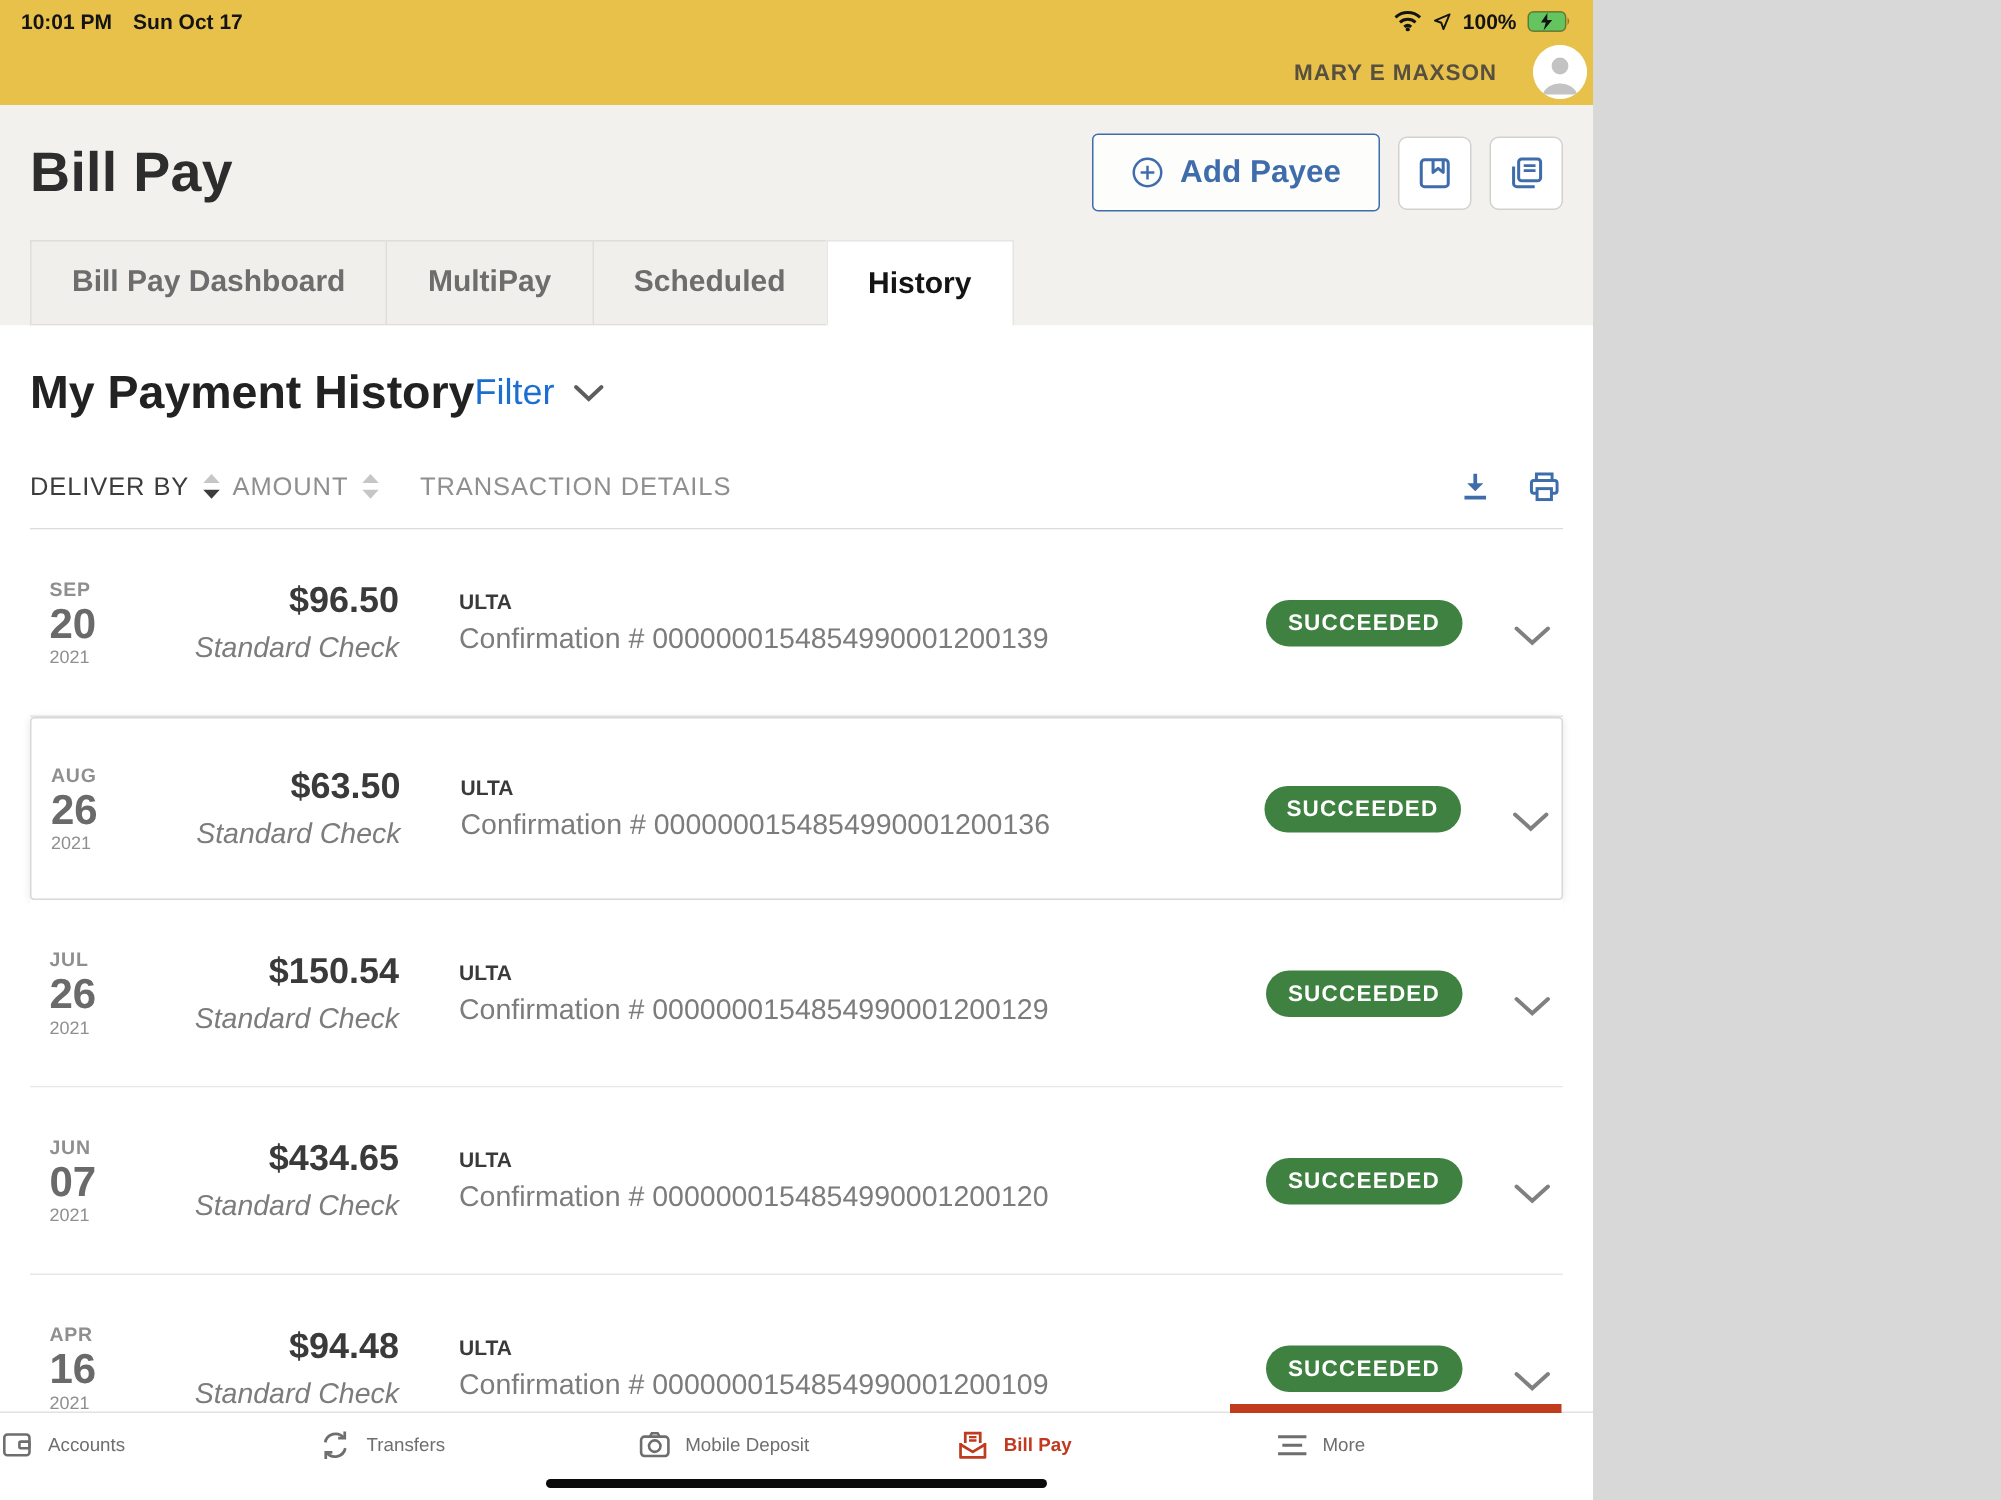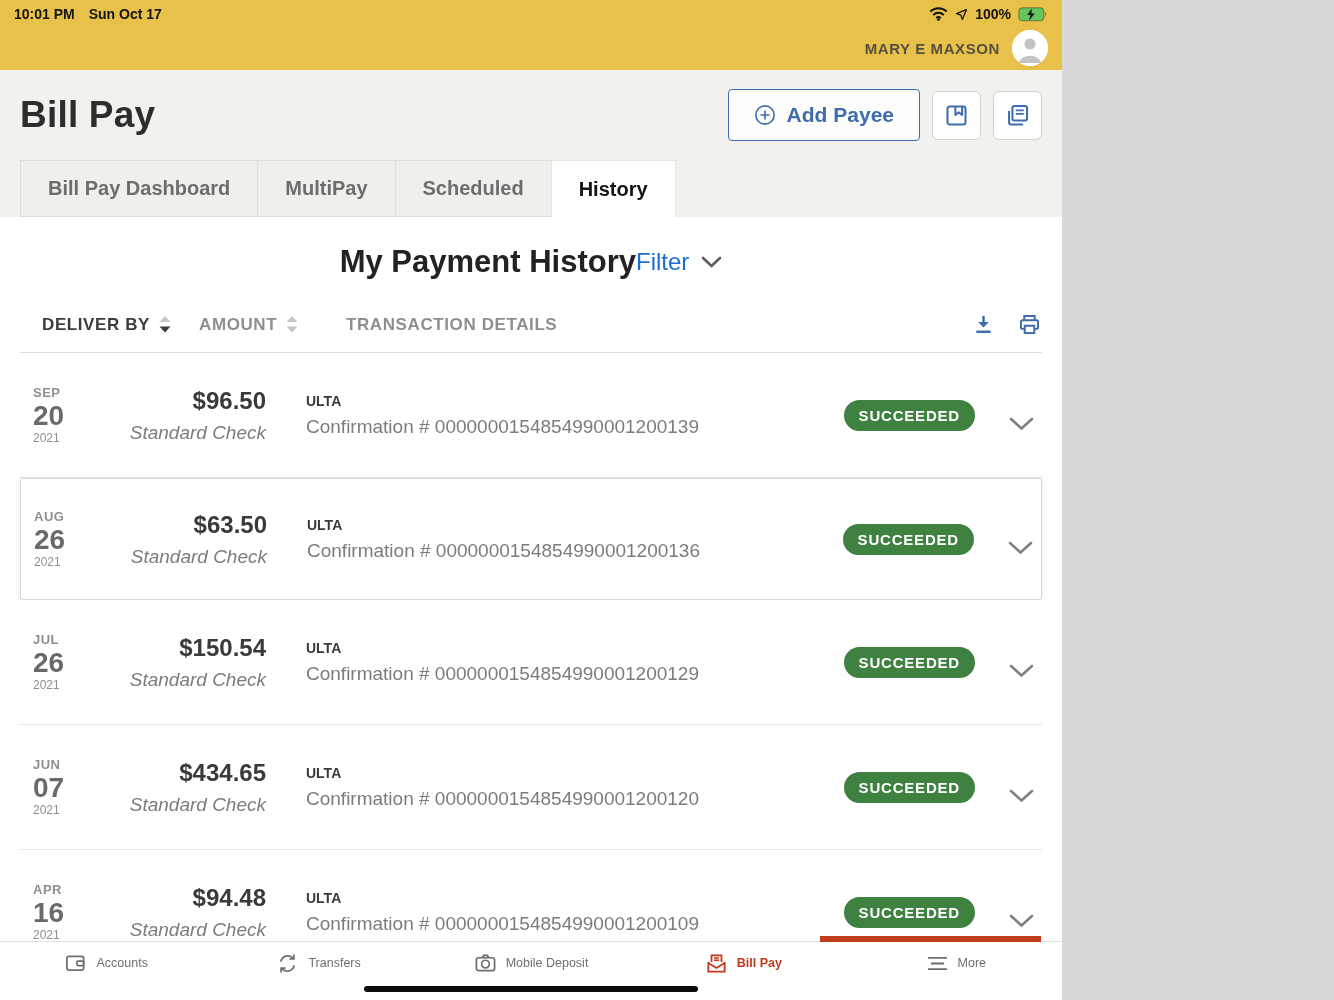--- a/index.html
+++ b/index.html
@@ -6,46 +6,46 @@
   html,body{margin:0;padding:0;background:#d8d8d8;}
   .screen{
     position:relative;width:1062px;height:1000px;overflow:hidden;background:#fff;
     font-family:"Liberation Sans",sans-serif;-webkit-font-smoothing:antialiased;
   }
   
   .topbar{position:absolute;top:0;left:0;right:0;height:70px;background:#e8c14b;}
   .statusrow{height:24px;display:flex;justify-content:space-between;align-items:center;padding:2px 14px 0 14px;}
   .status-left{display:flex;gap:14px;font-size:14px;font-weight:bold;color:#141414;}
   .status-right{display:flex;align-items:center;gap:7px;font-size:14px;font-weight:bold;color:#141414;}
-  .headerrow{height:44px;display:flex;justify-content:flex-end;align-items:center;gap:12px;padding-right:14px;}
+  .headerrow{height:44px;display:flex;justify-content:flex-end;align-items:center;gap:24px;padding-right:4px;}
   .username{font-size:15px;font-weight:bold;letter-spacing:.6px;color:#57503f;}
   .avatar{width:36px;height:36px;border-radius:50%;background:#fff;overflow:hidden;display:block;}
   
   .pagehead{position:absolute;top:70px;left:0;right:0;height:90px;background:#f2f1ee;
     display:flex;align-items:center;justify-content:space-between;padding:0 20px;box-sizing:border-box;}
   .page-title{font-size:37px;font-weight:bold;color:#2d2d2d;margin:0;letter-spacing:.2px;}
   .head-actions{display:flex;align-items:center;gap:12px;}
   .add-payee{height:52px;padding:0 25px;display:flex;align-items:center;gap:11px;background:#fdfdfc;
     border:1.5px solid #3f6dab;border-radius:4px;color:#3f6dab;font-size:21px;font-weight:bold;cursor:pointer;}
   .icon-btn{width:49px;height:49px;background:#fff;border:1px solid #d2d1cd;border-radius:6px;
     display:flex;align-items:center;justify-content:center;color:#3f6dab;cursor:pointer;}
   
   .tabbar{position:absolute;top:160px;left:0;right:0;height:57px;background:#f2f1ee;display:flex;padding-left:20px;box-sizing:border-box;}
   .tab{display:flex;align-items:center;padding:0 27px;font-size:20px;font-weight:bold;color:#6d6d6d;
     background:#f0efeb;border:1px solid #dfded9;border-right:none;cursor:pointer;}
   .tab:last-child{border-right:1px solid #dfded9;}
   .tab.active{background:#fff;color:#141414;border-bottom:none;border-color:#e6e5e2;}
   
   .content{position:absolute;top:217px;left:0;right:0;bottom:0;background:#fff;padding:0 20px;box-sizing:border-box;overflow:hidden;}
-  .history-head{display:flex;justify-content:center;align-items:center;margin-top:27px;}
+  .history-head{display:flex;justify-content:flex-start;align-items:center;margin-top:27px;}
   .history-title{font-size:31px;font-weight:bold;color:#222;margin:0;}
   .filter-link{display:flex;align-items:center;gap:12px;cursor:pointer;}
   .filter-label{font-size:24px;color:#1b6fd2;}
   .table-head{display:flex;align-items:center;margin-top:32px;padding-bottom:15px;border-bottom:1px solid #dcdcda;}
-  .th{font-size:17px;font-weight:bold;letter-spacing:.6px;display:flex;align-items:center;gap:9px;margin-left:22px;}
+  .th{font-size:17px;font-weight:normal;letter-spacing:.6px;display:flex;align-items:center;gap:9px;}
   .th-deliver{color:#3c3c3c;width:135px;cursor:pointer;}
   .th-amount{color:#8f8f8f;width:125px;cursor:pointer;}
   .th-details{color:#8f8f8f;flex:1;}
   .head-icons{display:flex;gap:22px;align-items:center;color:#3f6dab;}
   .head-icons span{cursor:pointer;display:flex;}
   
   .row{display:flex;align-items:center;height:125px;border-bottom:1px solid #e8e8e6;
     padding-left:13px;padding-right:8px;background:#fff;box-sizing:border-box;cursor:pointer;}
   .row.card{height:122px;border:1px solid #d8d8d7;border-radius:3px;box-shadow:0 1px 6px rgba(0,0,0,.10);}
   .date-col{width:70px;display:flex;flex-direction:column;}
@@ -58,21 +58,21 @@
   .details-col{margin-left:40px;flex:1;}
   .payee{font-size:14px;font-weight:bold;color:#3a3a3a;}
   .confirmation{font-size:19px;color:#7c7c7c;margin-top:7px;}
   .status-col{display:flex;align-items:flex-end;gap:34px;}
   .badge{background:#3e8140;color:#fff;font-size:15px;font-weight:bold;letter-spacing:.8px;
     padding:7px 15px;border-radius:16px;}
   .row-chevron{display:flex;cursor:pointer;}
   
   .bottomnav{position:absolute;left:0;right:0;bottom:0;height:58px;background:#fff;border-top:1px solid #e1e1e0;
     display:flex;z-index:5;}
-  .nav-item{flex:1;display:flex;align-items:center;justify-content:center;gap:9px;color:#6e6e6e;
+  .nav-item{flex:1;display:flex;align-items:center;gap:9px;color:#6e6e6e;
     font-size:12.5px;padding-bottom:16px;cursor:pointer;}
   .nav-item.active{color:#bf3a1e;font-weight:bold;}
   .nav-indicator{position:absolute;top:936px;left:820px;width:221px;height:6px;background:#c13c1c;z-index:6;}
   .home-indicator{position:absolute;bottom:8px;left:50%;transform:translateX(-50%);
     width:334px;height:6px;background:#0b0b0b;border-radius:3px;z-index:7;}
   svg{display:block;}
 </style>
 </head>
 <body>
 

